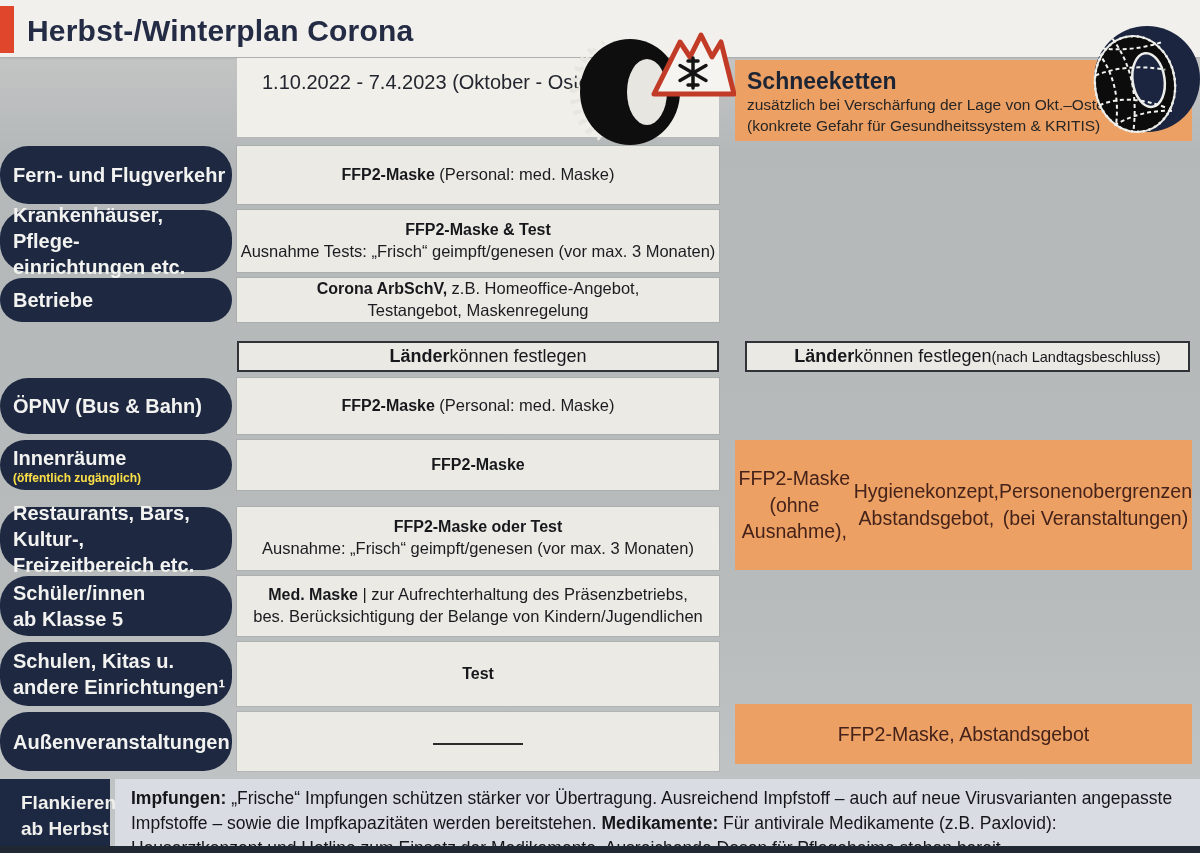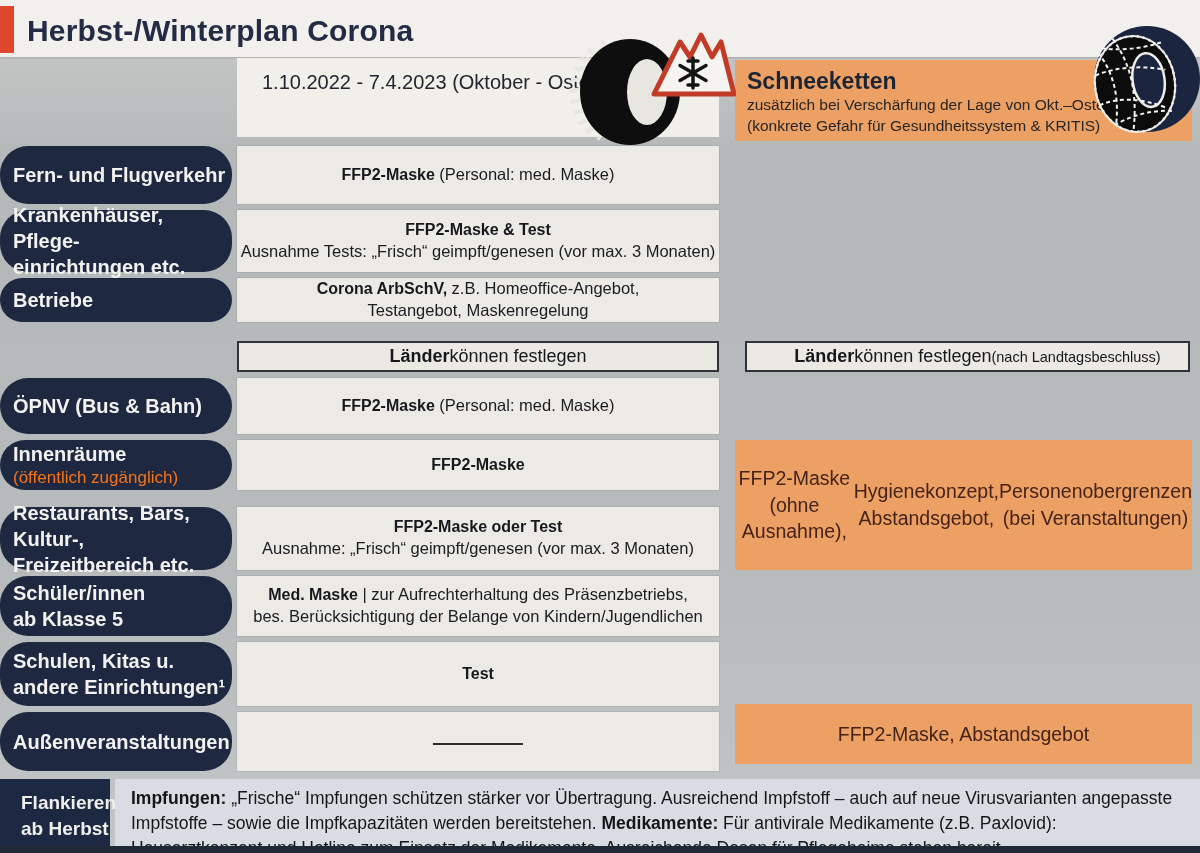--- a/index.html
+++ b/index.html
@@ -26,21 +26,21 @@
   
   .y1{top:146px;height:58px}.y2{top:210px;height:62px}.y3{top:278px;height:44px}
   .y4{top:378px;height:56px}.y5{top:440px;height:50px}.y6{top:507px;height:63px}
   .y7{top:576px;height:60px}.y8{top:642px;height:64px}.y9{top:712px;height:59px}
   .row-label{
     position:absolute;left:0;width:232px;background:#1E2941;color:#F2F2F0;
     display:flex;flex-direction:column;justify-content:center;
     padding-left:13px;box-sizing:border-box;border-radius:28px;
   }
   .row-label .lab{font-size:20px;font-weight:700;line-height:1.3;}
-  .row-label .labsub{font-size:17px;font-weight:400;color:#f97316;line-height:1.25;}
+  .row-label .labsub{font-size:12px;font-weight:700;color:#fde047;line-height:1.25;}
   .cell{
     position:absolute;left:237px;width:482px;background:#ECEAE5;
     display:flex;flex-direction:column;justify-content:center;align-items:center;
     text-align:center;box-sizing:border-box;box-shadow:0 0 0 1px rgba(0,0,0,.06);
   }
   .cell .line{line-height:1.3;}
   .big{font-size:16px;font-weight:700;color:#17181C;}
   .small{font-size:16.5px;font-weight:400;color:#1B1C20;}
   .dash{width:90px;height:2px;background:#2B2B2B;margin-top:4px;}
   

